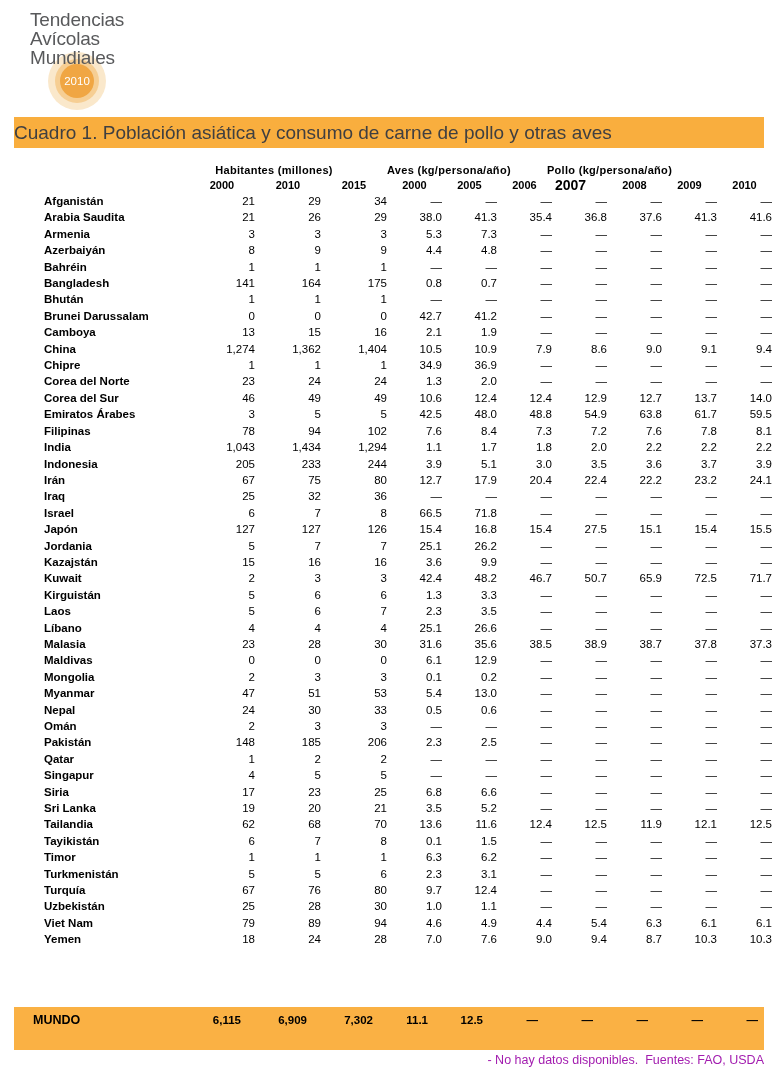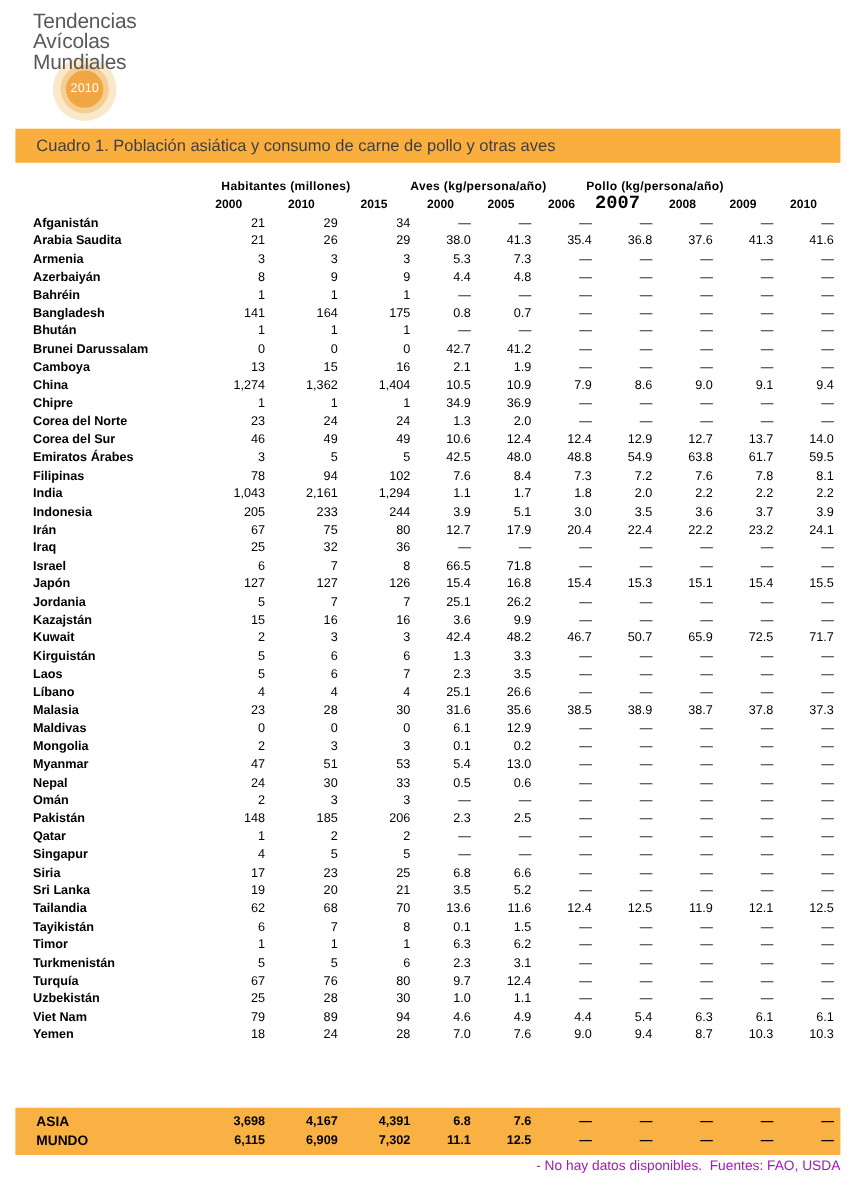--- a/index.html
+++ b/index.html
@@ -13,35 +13,35 @@
         border-radius:50%;background:#FAE8CB;z-index:1;}
   .badge-mid{position:absolute;left:55px;top:59px;width:44px;height:44px;
         border-radius:50%;background:#F6CE93;z-index:1;}
   .badge-inner{position:absolute;left:60px;top:64px;width:34px;height:34px;
         border-radius:50%;background:#F0A643;color:#fff;font-size:11.5px;
         text-align:center;line-height:34px;z-index:1;}
 
   
   .banner{position:absolute;left:14px;top:117px;width:750px;height:31px;
         background:#F9AE3E;}
-  .banner span{display:inline-block;margin-left:19px;line-height:31px;
-        font-size:15px;color:#3F3F41;}
+  .banner span{display:inline-block;line-height:31px;
+        font-size:19px;color:#3F3F41;}
 
   
-  .tablewrap{position:absolute;left:30px;top:161px;width:728px;}
+  .tablewrap{position:absolute;left:44px;top:161px;width:728px;}
   table{border-collapse:collapse;table-layout:fixed;width:728px;}
   col.c-country{width:145px;} col.c-w66{width:66px;} col.c-w55{width:55px;}
   thead th{padding:0;font-size:11px;font-weight:bold;color:#000;
         white-space:nowrap;letter-spacing:0.3px;}
   tr.grp th{height:15px;text-align:center;vertical-align:bottom;}
   tr.grp th.g-hab{padding-right:28px;}
   tr.grp th.g-aves{padding-right:40px;}
   tr.grp th.g-pollo{padding-right:50px;}
   tr.years th{height:17px;text-align:center;vertical-align:middle;letter-spacing:0;}
-  tr.years th.y2007{text-align:left;padding-left:3px;font-size:17px;font-family:Liberation Mono, monospace;}
+  tr.years th.y2007{text-align:left;padding-left:3px;font-size:14px;}
   tbody td{padding:0;font-size:11.5px;line-height:16.4px;height:16.4px;
         text-align:right;white-space:nowrap;color:#000;}
   tbody td.country{text-align:left;font-weight:bold;}
 
   
   .footband{position:absolute;left:14px;top:1007px;width:750px;height:43px;
         background:#FAB144;}
   .footband table{width:744px;table-layout:fixed;border-collapse:collapse;margin-top:5px;}
   col.s-label{width:161px;}
   .footband td{padding:0;font-size:11.5px;font-weight:bold;line-height:16.5px;
@@ -298,21 +298,21 @@
             <td>8.4</td>
             <td>7.3</td>
             <td>7.2</td>
             <td>7.6</td>
             <td>7.8</td>
             <td>8.1</td>
           </tr>
           <tr>
             <td class="country">India</td>
             <td>1,043</td>
-            <td>2,161</td>
+            <td>1,434</td>
             <td>1,294</td>
             <td>1.1</td>
             <td>1.7</td>
             <td>1.8</td>
             <td>2.0</td>
             <td>2.2</td>
             <td>2.2</td>
             <td>2.2</td>
           </tr>
           <tr>
@@ -368,21 +368,21 @@
             <td>—</td>
           </tr>
           <tr>
             <td class="country">Japón</td>
             <td>127</td>
             <td>127</td>
             <td>126</td>
             <td>15.4</td>
             <td>16.8</td>
             <td>15.4</td>
-            <td>15.3</td>
+            <td>27.5</td>
             <td>15.1</td>
             <td>15.4</td>
             <td>15.5</td>
           </tr>
           <tr>
             <td class="country">Jordania</td>
             <td>5</td>
             <td>7</td>
             <td>7</td>
             <td>25.1</td>
@@ -719,33 +719,20 @@
         <col class="c-w55">
           <col class="c-w55">
           <col class="c-w55">
           <col class="c-w55">
         <col class="c-w55">
           <col class="c-w55">
           <col class="c-w55">
       </colgroup>
       <tbody>
           <tr>
-            <td class="label">ASIA</td>
-            <td>3,698</td>
-            <td>4,167</td>
-            <td>4,391</td>
-            <td>6.8</td>
-            <td>7.6</td>
-            <td>—</td>
-            <td>—</td>
-            <td>—</td>
-            <td>—</td>
-            <td>—</td>
-          </tr>
-          <tr>
             <td class="label">MUNDO</td>
             <td>6,115</td>
             <td>6,909</td>
             <td>7,302</td>
             <td>11.1</td>
             <td>12.5</td>
             <td>—</td>
             <td>—</td>
             <td>—</td>
             <td>—</td>

